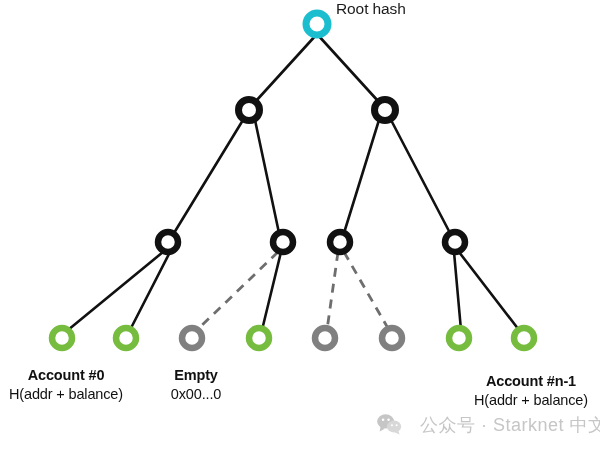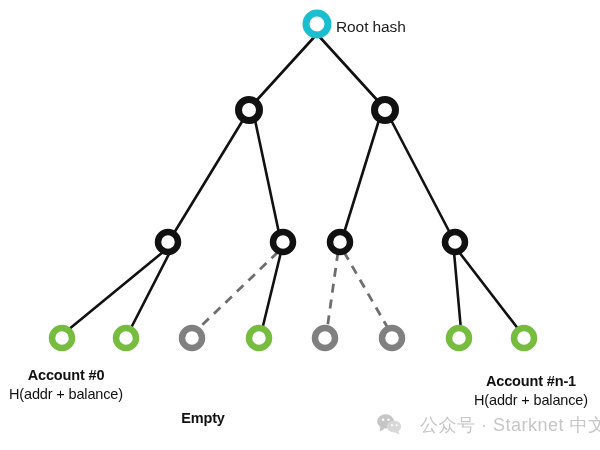--- a/index.html
+++ b/index.html
@@ -106,29 +106,30 @@
         <circle cx="192" cy="338" r="10" fill="none" stroke="#808080" stroke-width="6.5"></circle>
         <circle cx="259" cy="338" r="10" fill="none" stroke="#76bc3f" stroke-width="6.5"></circle>
         <circle cx="325" cy="338" r="10" fill="none" stroke="#808080" stroke-width="6.5"></circle>
         <circle cx="392" cy="338" r="10" fill="none" stroke="#808080" stroke-width="6.5"></circle>
         <circle cx="459" cy="338" r="10" fill="none" stroke="#76bc3f" stroke-width="6.5"></circle>
         <circle cx="524" cy="338" r="10" fill="none" stroke="#76bc3f" stroke-width="6.5"></circle>
         <circle cx="317" cy="24" r="11" fill="none" stroke="#1ABECF" stroke-width="7"></circle>
       </g>
   </svg>
 
-  <div class="node-label" style="left:336px; top:18px;">Root hash</div>
+  <div class="node-label" style="left:336px; top:0;">Root hash</div>
 
   <div id="captions-layer">
       <div class="leaf-caption" style="left: -44px; top: 366px; width: 220px;">
         <div class="caption-bold">Account #0</div>
         <div class="caption-plain">H(addr + balance)</div>
       </div>
-      <div class="leaf-caption" style="left: 93px; top: 366px; width: 220px; margin-top: 43px;">
+      <div class="leaf-caption" style="left: 86px; top: 366px; width: 220px;">
         <div class="caption-bold">Empty</div>
+        <div class="caption-plain">0x00...0</div>
       </div>
       <div class="leaf-caption" style="left: 421px; top: 372px; width: 220px;">
         <div class="caption-bold">Account #n-1</div>
         <div class="caption-plain">H(addr + balance)</div>
       </div>
     </div>
 
   <div id="watermark">
     <span class="wechat-icon">
       <svg viewBox="0 0 30 26" width="26" height="22" xmlns="http://www.w3.org/2000/svg">

